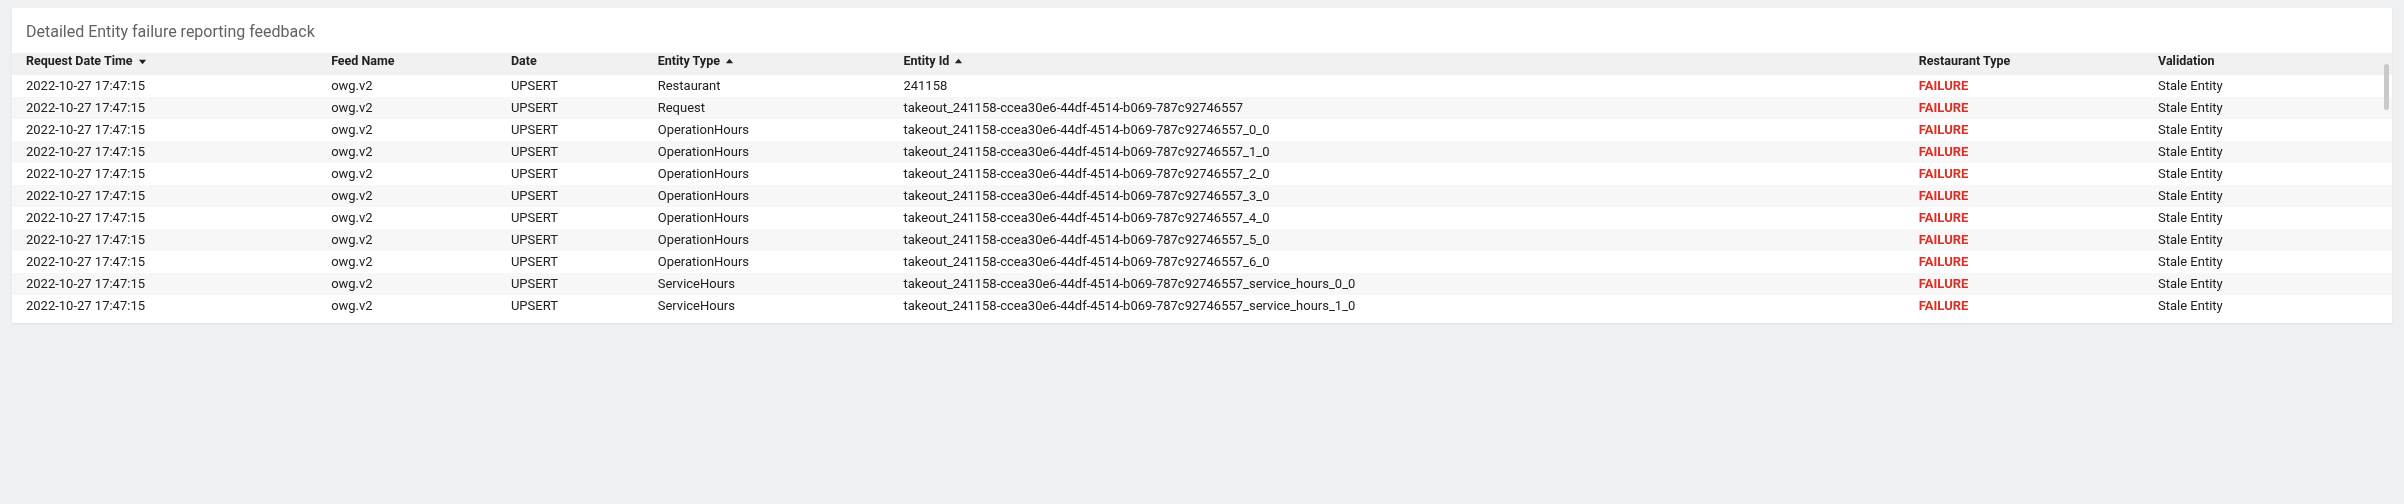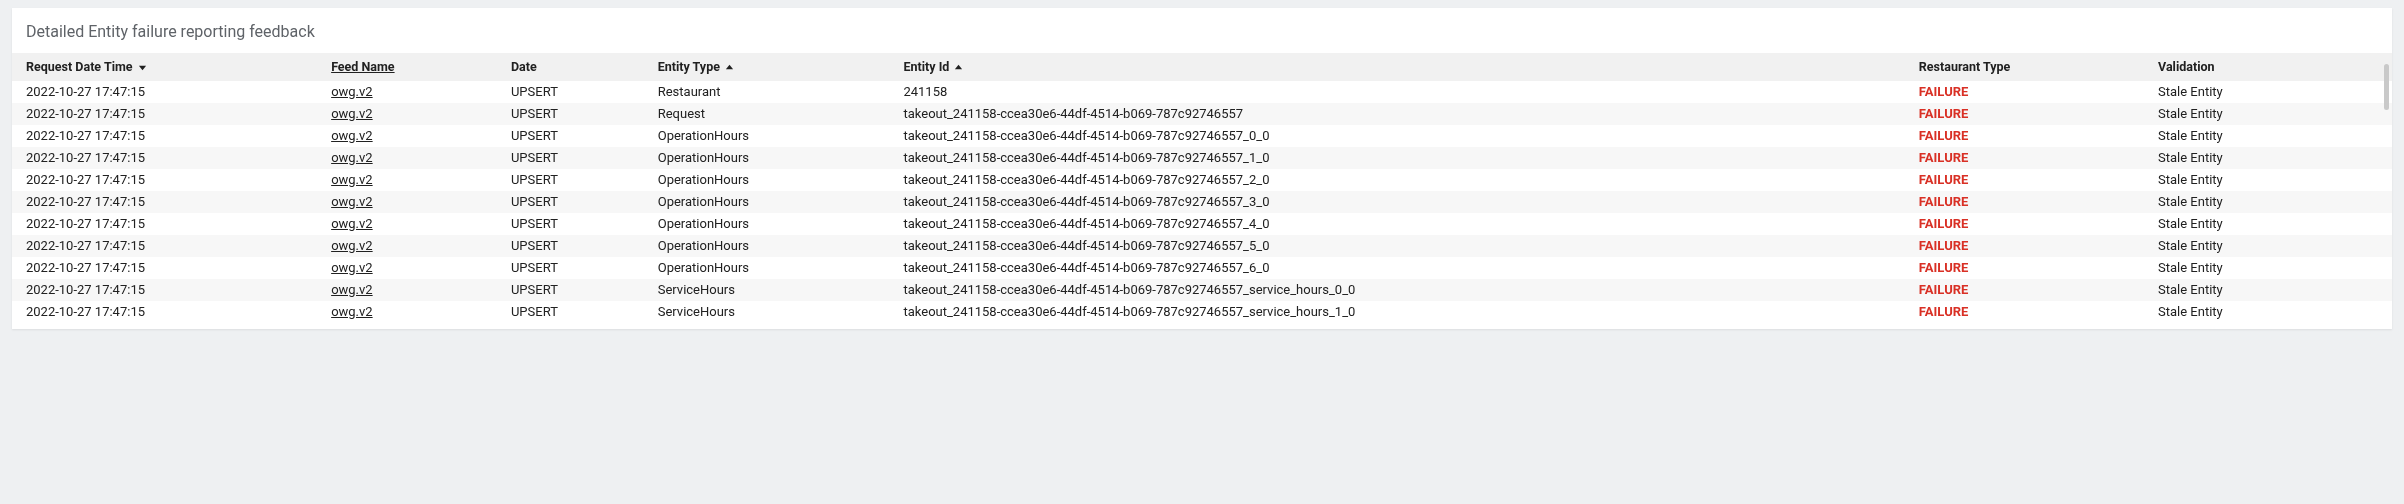--- a/index.html
+++ b/index.html
@@ -43,21 +43,21 @@
     white-space: nowrap;
     overflow: hidden;
     text-overflow: ellipsis;
     line-height: 16px;
   }
   thead th {
     background: #f1f1f1;
     font-weight: 700;
     font-size: 12.5px;
     color: #212121;
-    padding-top: 6px;
+    padding-top: 0;
     padding-bottom: 5px;
   }
   tbody tr:nth-child(even) td {
     background: #f7f7f7;
   }
   tbody td {
     font-size: 13px;
   }
   .failure {
     color: #d93025;
@@ -66,21 +66,21 @@
   .sort-icon {
     display: inline-block;
     margin-left: 2px;
     vertical-align: middle;
   }
   .sort-desc svg, .sort-asc svg {
     fill: #212121;
   }
   
   .col-date   { width: 12.7%; }
-  .col-feed   { width: 7.0%; text-decoration: underline;  }
+  .col-feed   { width: 7.0%;  }
   .col-route  { width: 5.5%;  }
   .col-etype  { width: 10.0%; margin-top: 6px; }
   .col-eid    { width: 45.0%; }
   .col-vtype  { width: 9.7%;  }
   .col-val    { width: 10.1%; }
 </style>
 </head>
 <body>
 
 <div class="card">

